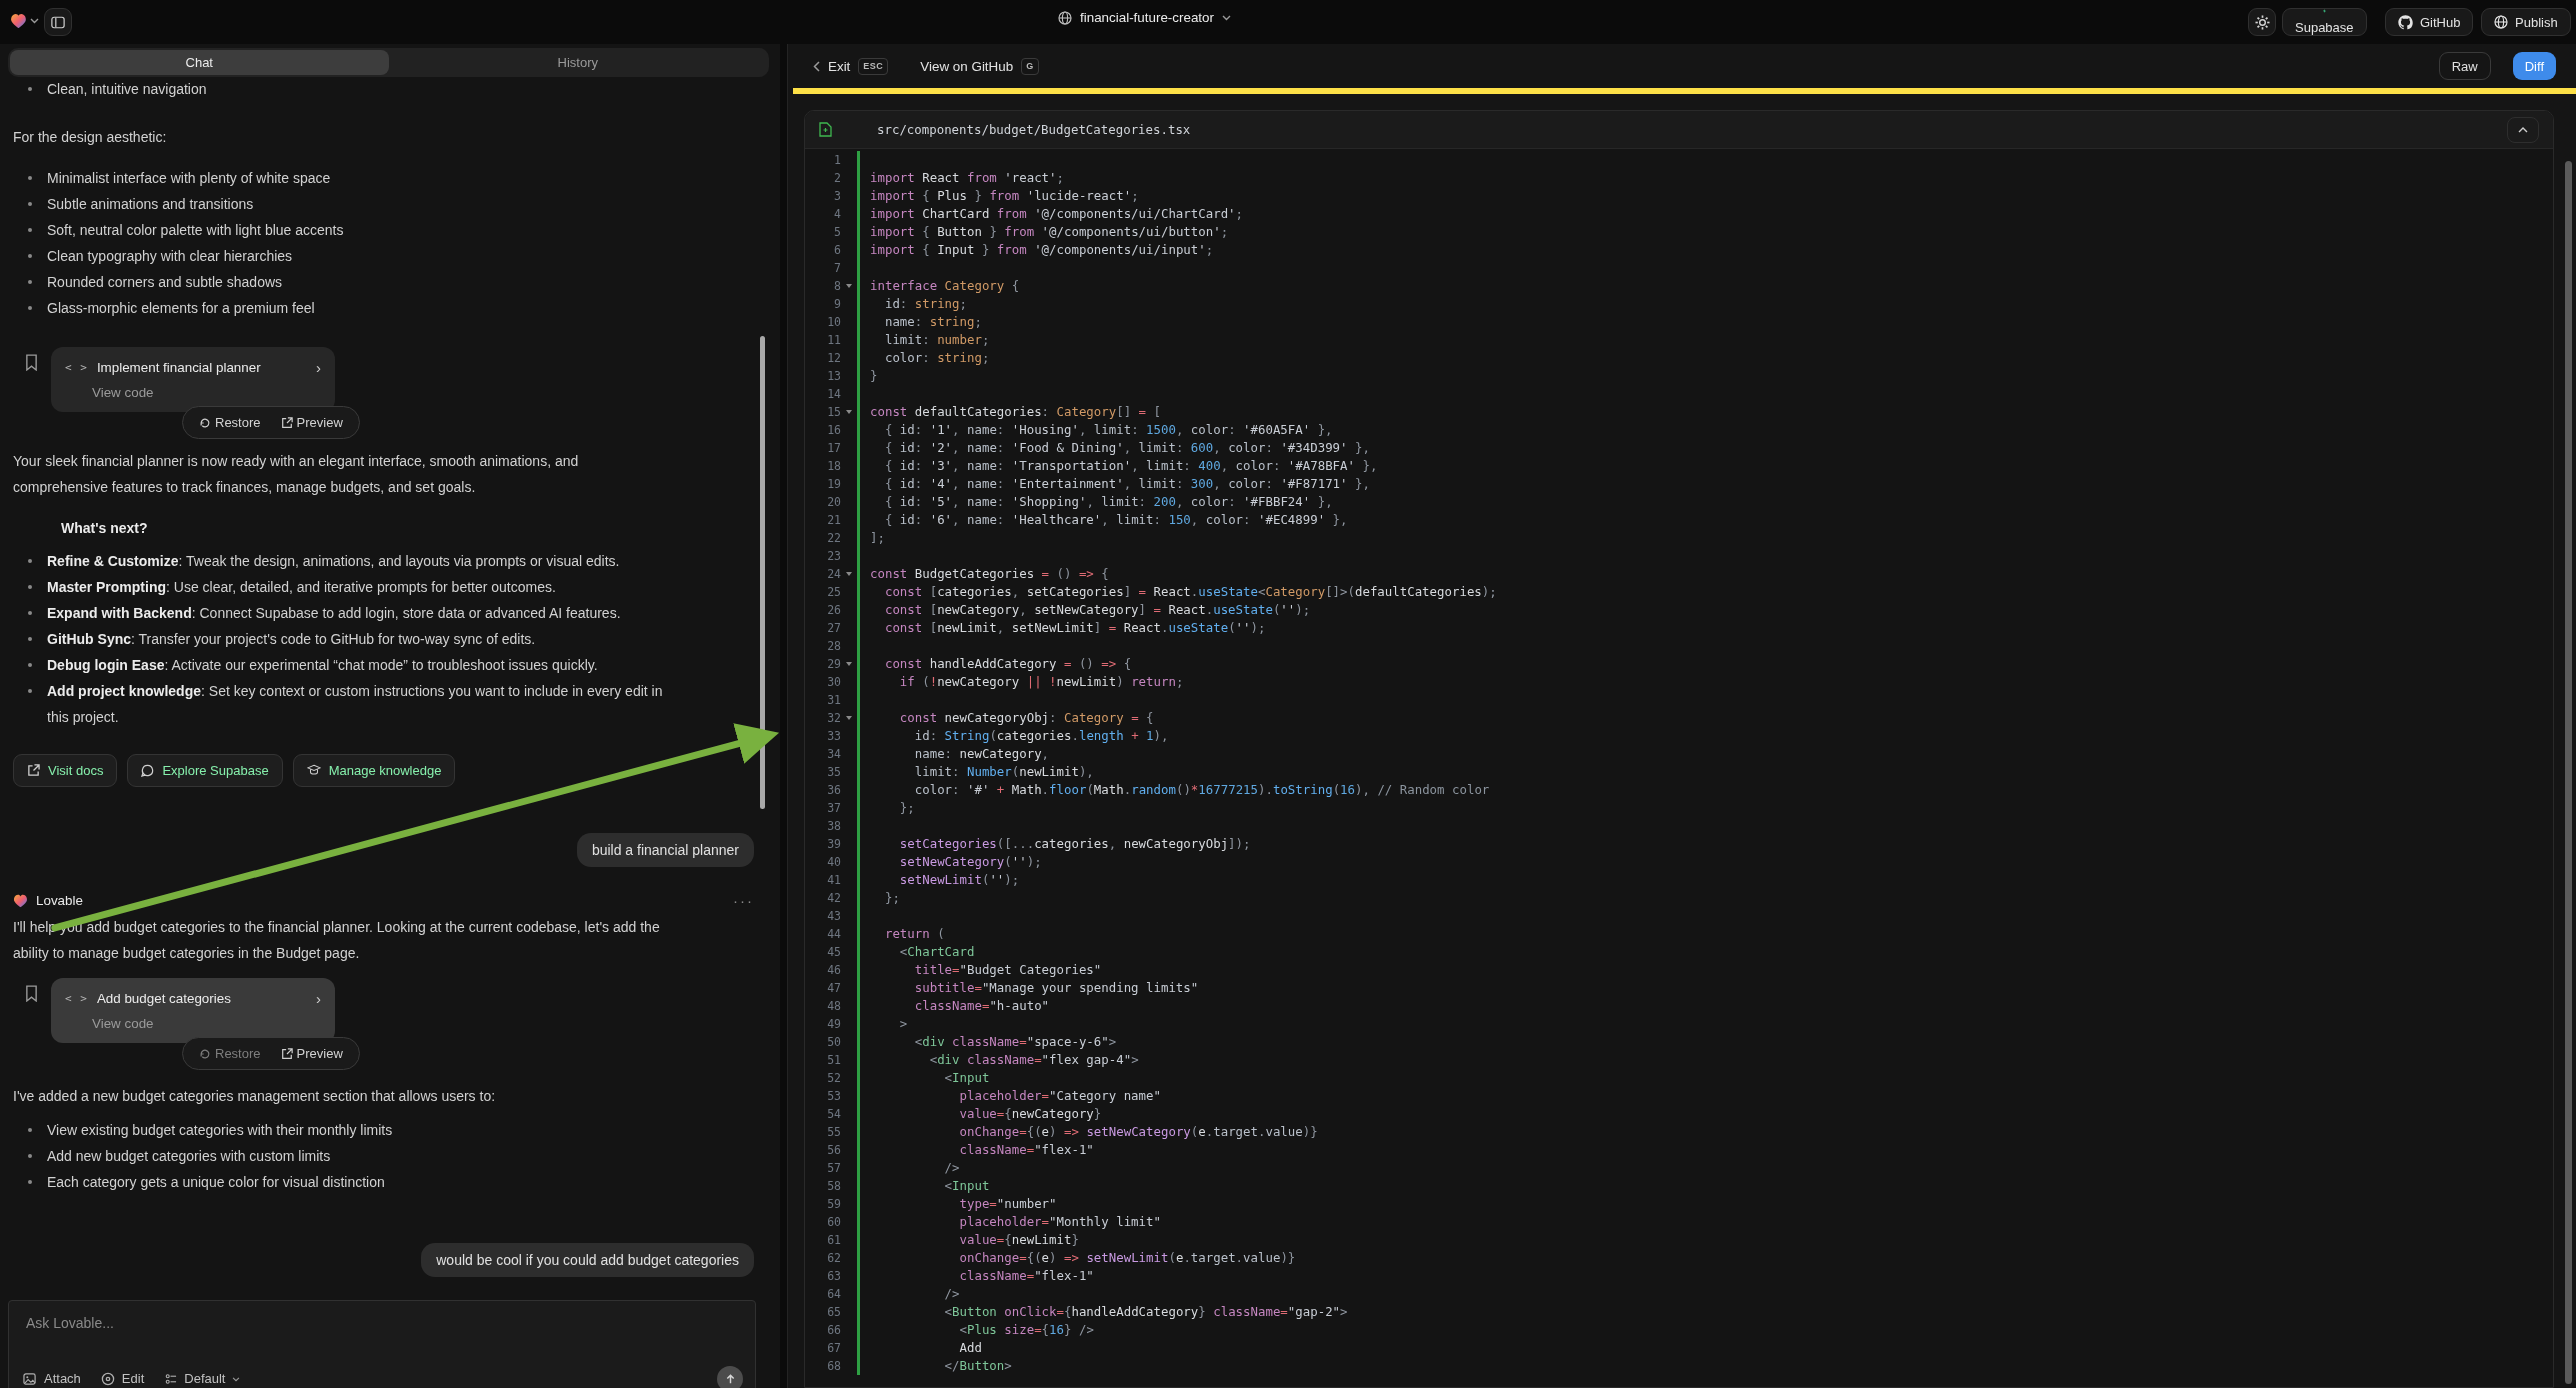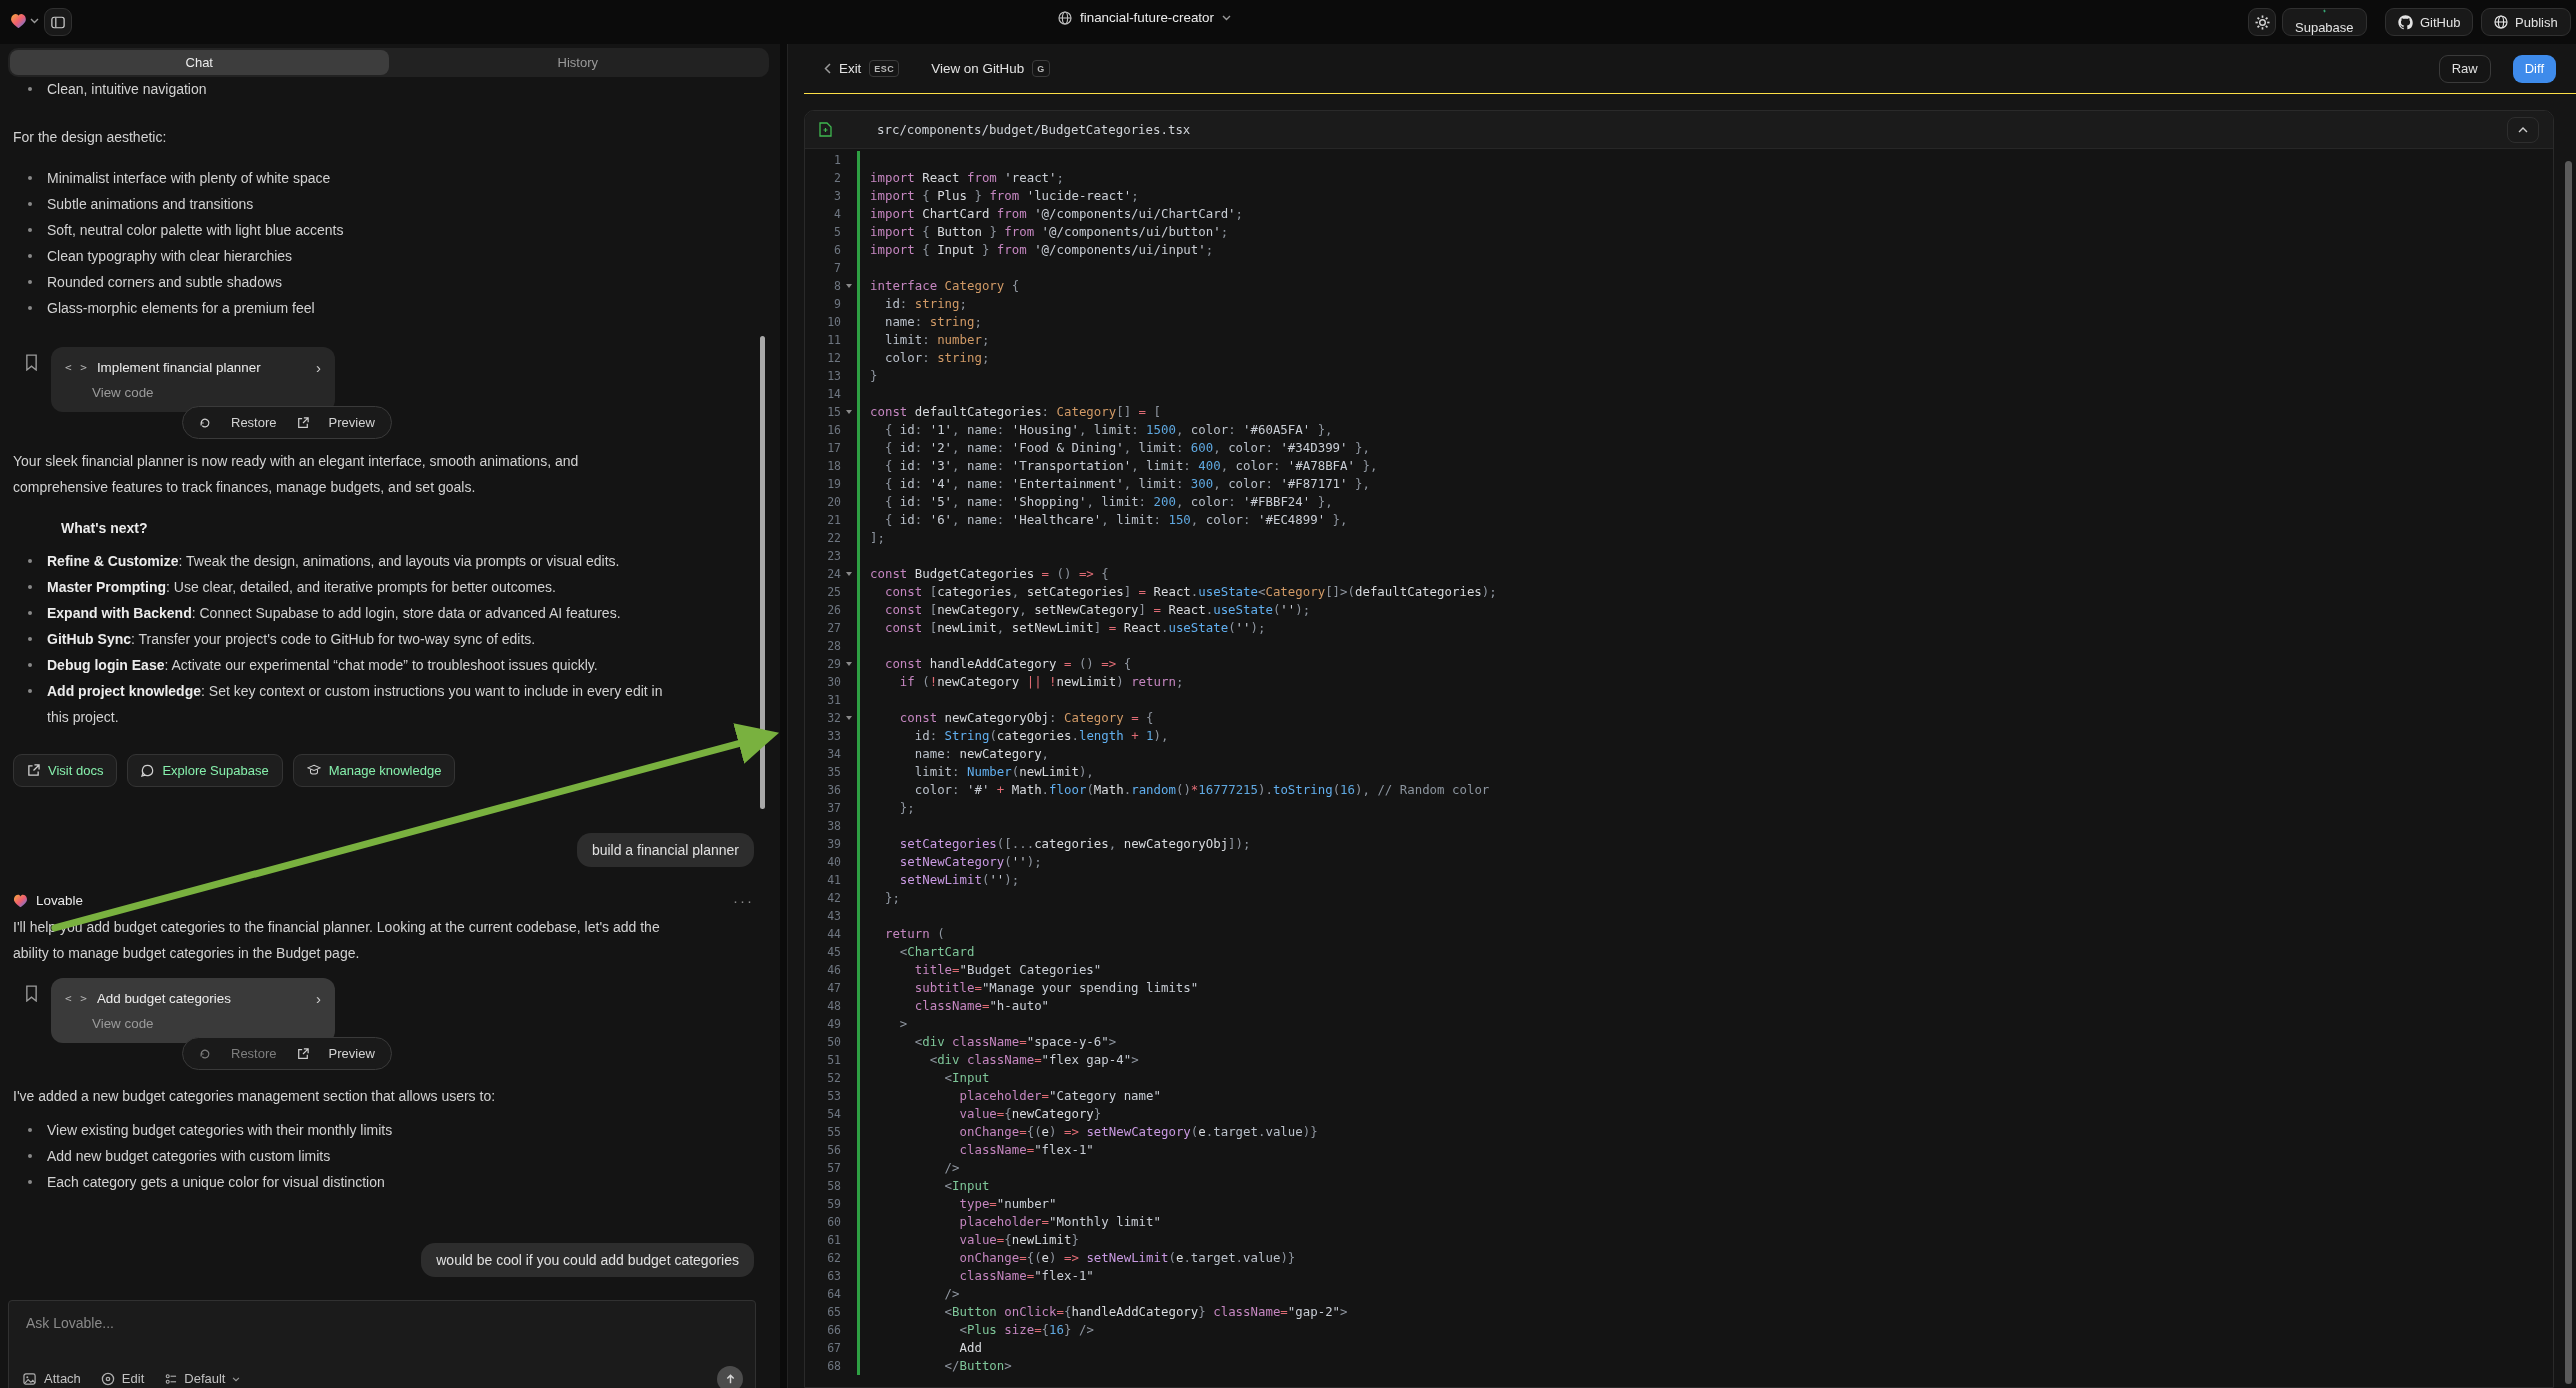--- a/index.html
+++ b/index.html
@@ -31,21 +31,21 @@
 
   
   .vcard { position:absolute; width:284px; border-radius:12px; background:#272727; padding:12px 14px; }
   .vcard.hl { background:#3a3a3a; }
   .vcard .row1 { display:flex; align-items:center; gap:9px; font-size:13.4px; color:#ececec; }
   .vcard .chev { margin-left:auto; color:#cfcfcf; font-size:15px; }
   .vcard .codeglyph { font-family:"DejaVu Sans Mono", monospace; font-size:11px; color:#b5b5b5; letter-spacing:1px; }
   .vcard .row2 { margin-top:9px; margin-left:27px; font-size:13.4px; color:#9a9a9a; cursor:pointer; }
   .pill { position:absolute; height:33px; display:flex; align-items:center; gap:20px; padding:0 16px;
     background:#1a1a1a; border:1px solid #3a3a3a; border-radius:17px; font-size:13px; color:#d3d3d3; }
-  .pill .item { display:flex; align-items:center; gap:20px; cursor:pointer; }
+  .pill .item { display:flex; align-items:center; gap:4px; cursor:pointer; }
   .pill .dim { color:#7e7e7e; }
   .bm { position:absolute; color:#9a9a9a; }
 
   .actionrow { position:absolute; left:13px; display:flex; gap:10px; }
   .act-btn { display:inline-flex; align-items:center; gap:8px; height:33px; padding:0 13px;
     background:#1e1e1e; border:1px solid #343434; border-radius:9px; font-size:13px; color:#86efac; cursor:pointer; }
 
   .bubble { position:absolute; right:26px; max-width:538px; background:#2d2d2d; border-radius:14px;
     padding:9px 15px; font-size:14px; color:#e0e0e0; }
 
@@ -60,22 +60,22 @@
   #composer .crow { position:absolute; left:14px; right:12px; bottom:9px; display:flex; align-items:center; gap:20px; }
   .c-item { display:flex; align-items:center; gap:7px; font-size:13px; color:#c2c2c2; cursor:pointer; }
   #send-btn { margin-left:auto; width:26px; height:26px; border-radius:50%; background:#4c4c4c;
     display:flex; align-items:center; justify-content:center; cursor:pointer; }
 
   #chat-scrollbar { position:absolute; left:760px; top:292px; width:5px; height:473px;
     background:#d9d9d9; opacity:.75; border-radius:3px; }
 
   
   #code-panel { position:absolute; left:787px; top:44px; right:0; bottom:0; background:#151515; border-left:1px solid #242424; }
-  #code-header { position:absolute; left:16px; right:0; top:0; height:50px; background:#151515;
-    border-bottom:1px solid #fde047; display:flex; align-items:center; padding:0 20px; gap:14px; }
+  #code-header { position:absolute; left:5px; right:0; top:0; height:50px; background:#151515;
+    border-bottom:6px solid #fde047; display:flex; align-items:center; padding:0 20px; gap:14px; }
   .kbd { display:inline-flex; align-items:center; justify-content:center; height:17px; min-width:17px;
     padding:0 4px; border:1px solid #3a3a3a; border-radius:4px; font-size:9px; letter-spacing:0.5px;
     color:#b9b9b9; font-weight:bold; }
   .hdr-link { display:flex; align-items:center; gap:8px; font-size:13.4px; color:#e3e3e3; cursor:pointer; }
   .raw-btn { margin-left:auto; }
   .raw-btn, .diff-btn { height:28px; padding:0 12px; display:flex; align-items:center; border-radius:9px;
     font-size:13px; cursor:pointer; }
   .raw-btn { border:1px solid #3a3a3a; color:#e0e0e0; background:transparent; }
   .diff-btn { background:#3e8beb; color:#ffffff; margin-left:8px; }
 

